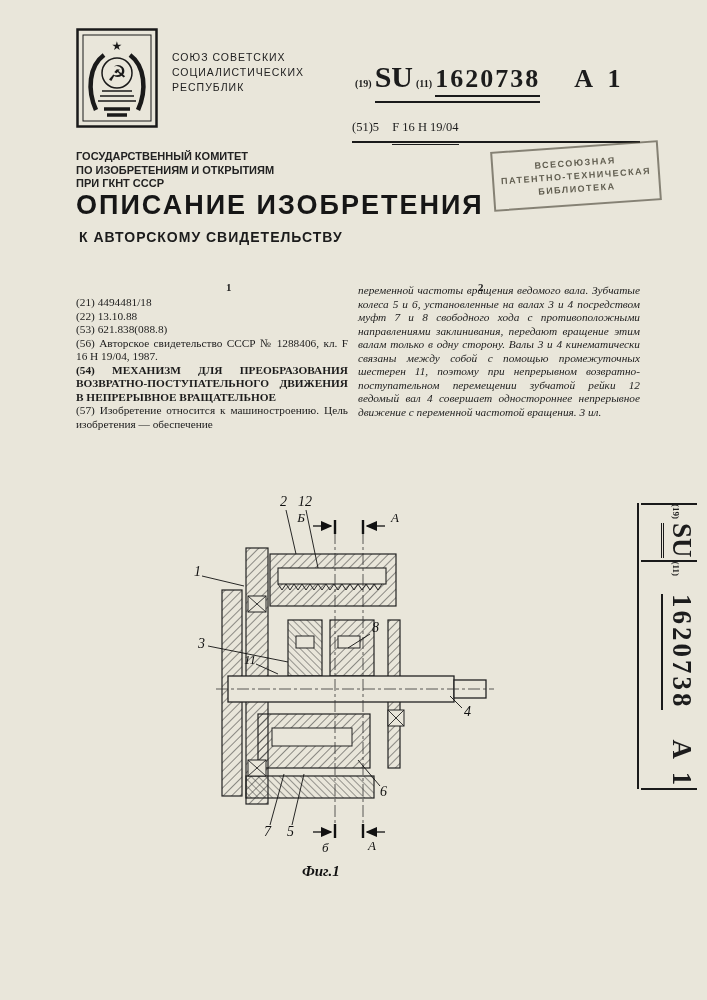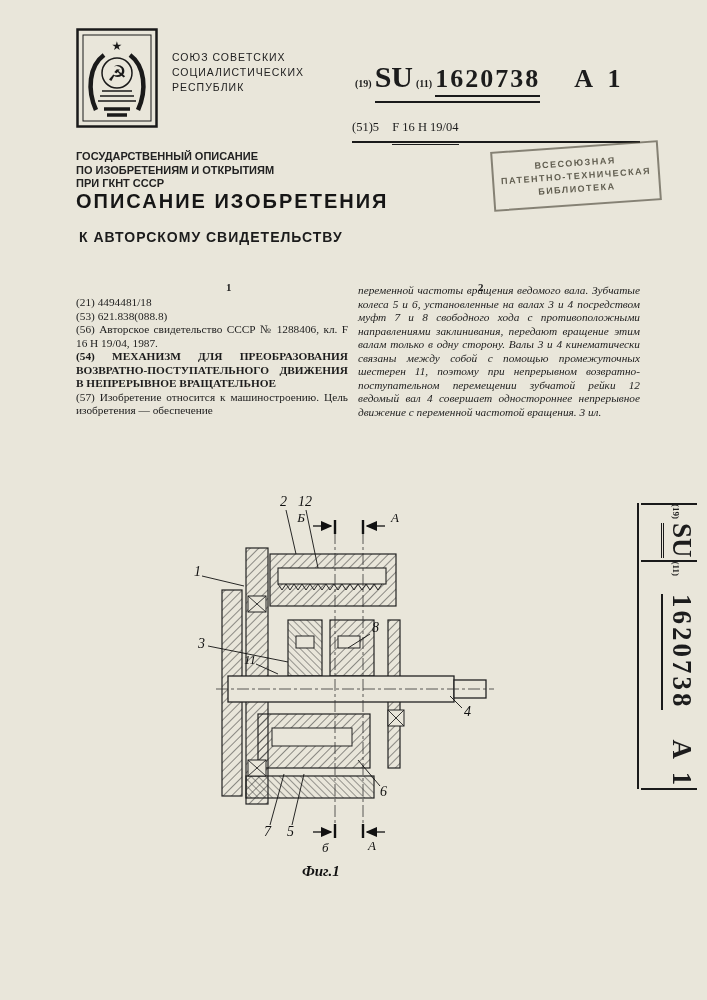--- a/index.html
+++ b/index.html
@@ -28,21 +28,21 @@
   
   .committee{left:76px;top:150px;font-family:"Liberation Sans",sans-serif;
     font-size:11px;font-weight:bold;line-height:13.5px;color:#222;}
   
   .stamp{left:492px;top:146px;width:160px;height:52px;transform:rotate(-4deg);
     border:2px solid rgba(80,76,62,.65);display:flex;flex-direction:column;justify-content:center;
     text-align:center;font-family:"Liberation Sans",sans-serif;font-size:9px;font-weight:bold;
     letter-spacing:1.5px;color:rgba(74,70,56,.85);line-height:13px;padding:2px;}
   
   .doc-title{left:76px;top:190px;font-family:"Liberation Sans",sans-serif;
-    font-weight:bold;font-size:20px;letter-spacing:2px;color:#161616;}
+    font-weight:bold;font-size:27px;letter-spacing:2px;color:#161616;}
   .doc-subtitle{left:79px;top:229px;font-family:"Liberation Sans",sans-serif;
     font-weight:bold;font-size:14px;letter-spacing:1px;}
   
   .colmark{font-size:11px;font-weight:bold;}
   .cm1{left:226px;top:281px;}
   .cm2{left:478px;top:281px;}
   
   .col{font-size:11.3px;line-height:13.5px;text-align:justify;}
   .col-left{left:76px;top:296px;width:272px;}
   .col-right{left:358px;top:284px;width:282px;font-style:italic;}
@@ -95,39 +95,40 @@
     <span class="kind">А 1</span>
   </div>
 
   <div class="abs ipc-row">
     <span>(51)5</span>
     <span class="ipc-code">F 16 H 19/04</span>
   </div>
   <div class="abs hline-right"></div>
 
   <div class="abs committee">
-    <div>ГОСУДАРСТВЕННЫЙ ОПИСАНИЕ</div>
+    <div>ГОСУДАРСТВЕННЫЙ КОМИТЕТ</div>
     <div>ПО ИЗОБРЕТЕНИЯМ И ОТКРЫТИЯМ</div>
     <div>ПРИ ГКНТ СССР</div>
   </div>
 
   <div class="abs stamp">
     <div>ВСЕСОЮЗНАЯ</div>
     <div>ПАТЕНТНО-ТЕХНИЧЕСКАЯ</div>
     <div>БИБЛИОТЕКА</div>
   </div>
 
   <div class="abs doc-title">ОПИСАНИЕ ИЗОБРЕТЕНИЯ</div>
   <div class="abs doc-subtitle">К АВТОРСКОМУ СВИДЕТЕЛЬСТВУ</div>
 
   <div class="abs colmark cm1">1</div>
   <div class="abs colmark cm2">2</div>
 
   <div class="abs col col-left">
     <div class="item">(21) 4494481/18</div>
+    <div class="item">(22) 13.10.88</div>
     <div class="item">(53) 621.838(088.8)</div>
     <div class="item">(56) Авторское свидетельство СССР № 1288406, кл. F 16 H 19/04, 1987.</div>
     <div class="item bold">(54) МЕХАНИЗМ ДЛЯ ПРЕОБРАЗОВАНИЯ ВОЗВРАТНО-ПОСТУПАТЕЛЬНОГО ДВИЖЕНИЯ В НЕПРЕРЫВНОЕ ВРАЩАТЕЛЬНОЕ</div>
     <div class="item">(57) Изобретение относится к машиностроению. Цель изобретения — обеспечение</div>
   </div>
 
   <div class="abs col col-right">переменной частоты вращения ведомого вала. Зубчатые колеса 5 и 6, установленные на валах 3 и 4 посредством муфт 7 и 8 свободного хода с противоположными направлениями заклинивания, передают вращение этим валам только в одну сторону. Валы 3 и 4 кинематически связаны между собой с помощью промежуточных шестерен 11, поэтому при непрерывном возвратно-поступательном перемещении зубчатой рейки 12 ведомый вал 4 совершает одностороннее непрерывное движение с переменной частотой вращения. 3 ил.</div>
 
   <svg class="abs fig" width="480" height="412" viewBox="0 0 480 412">
     <defs>

